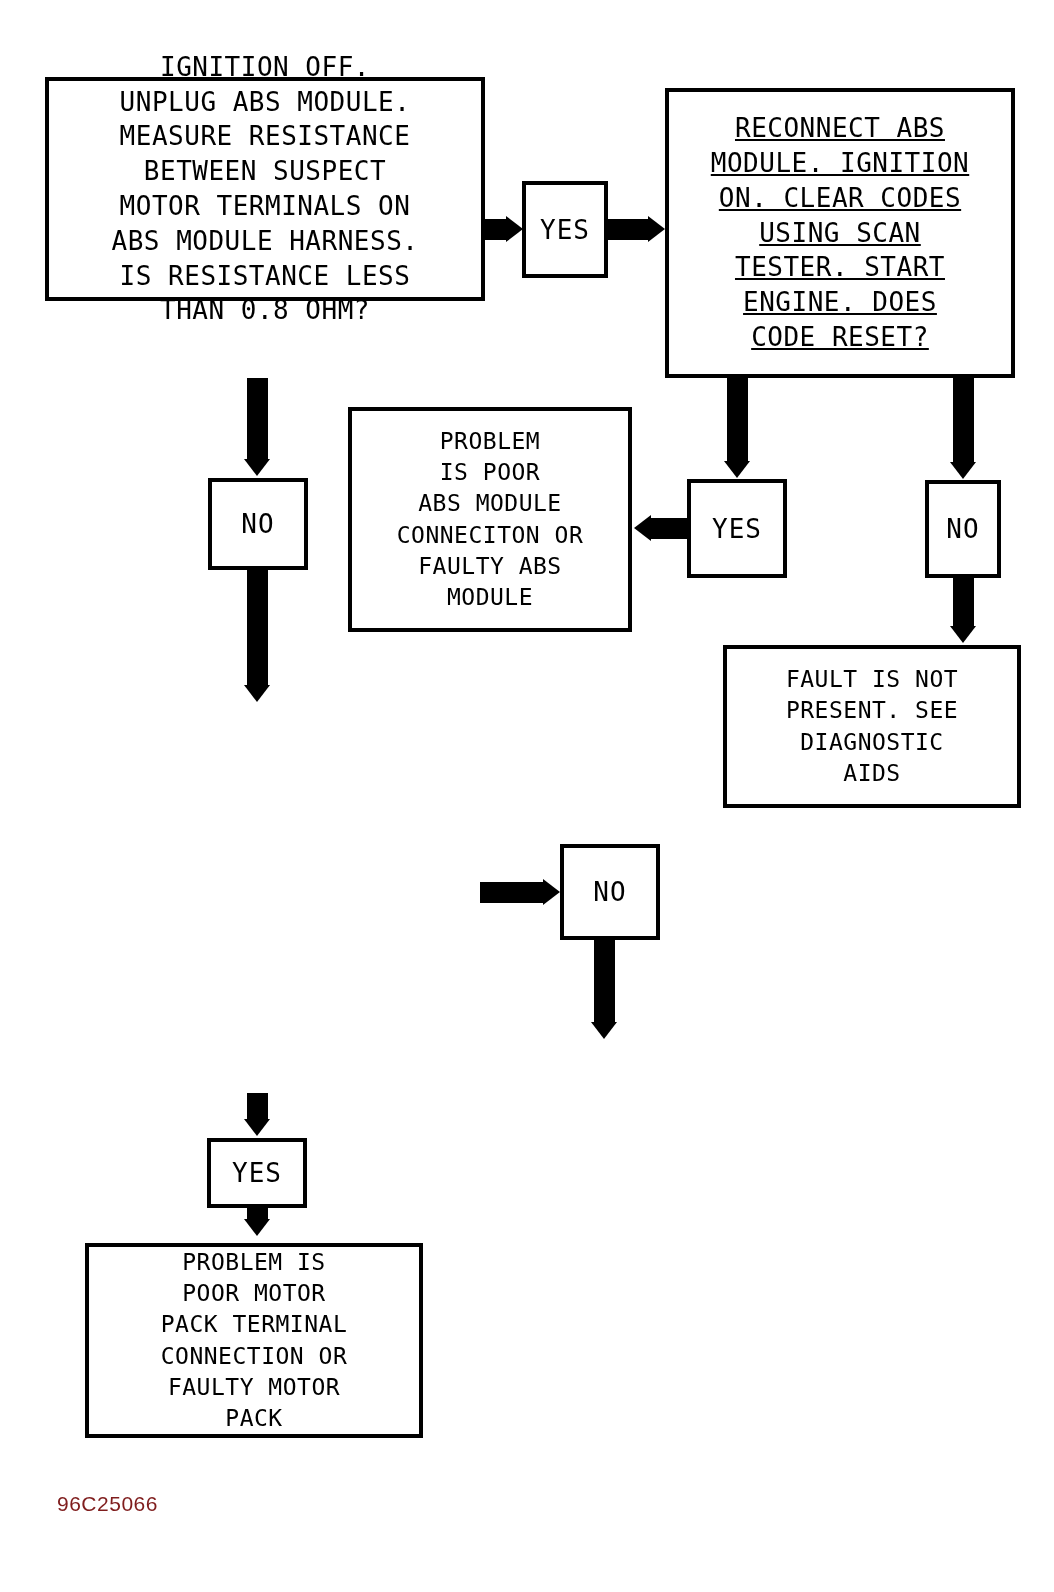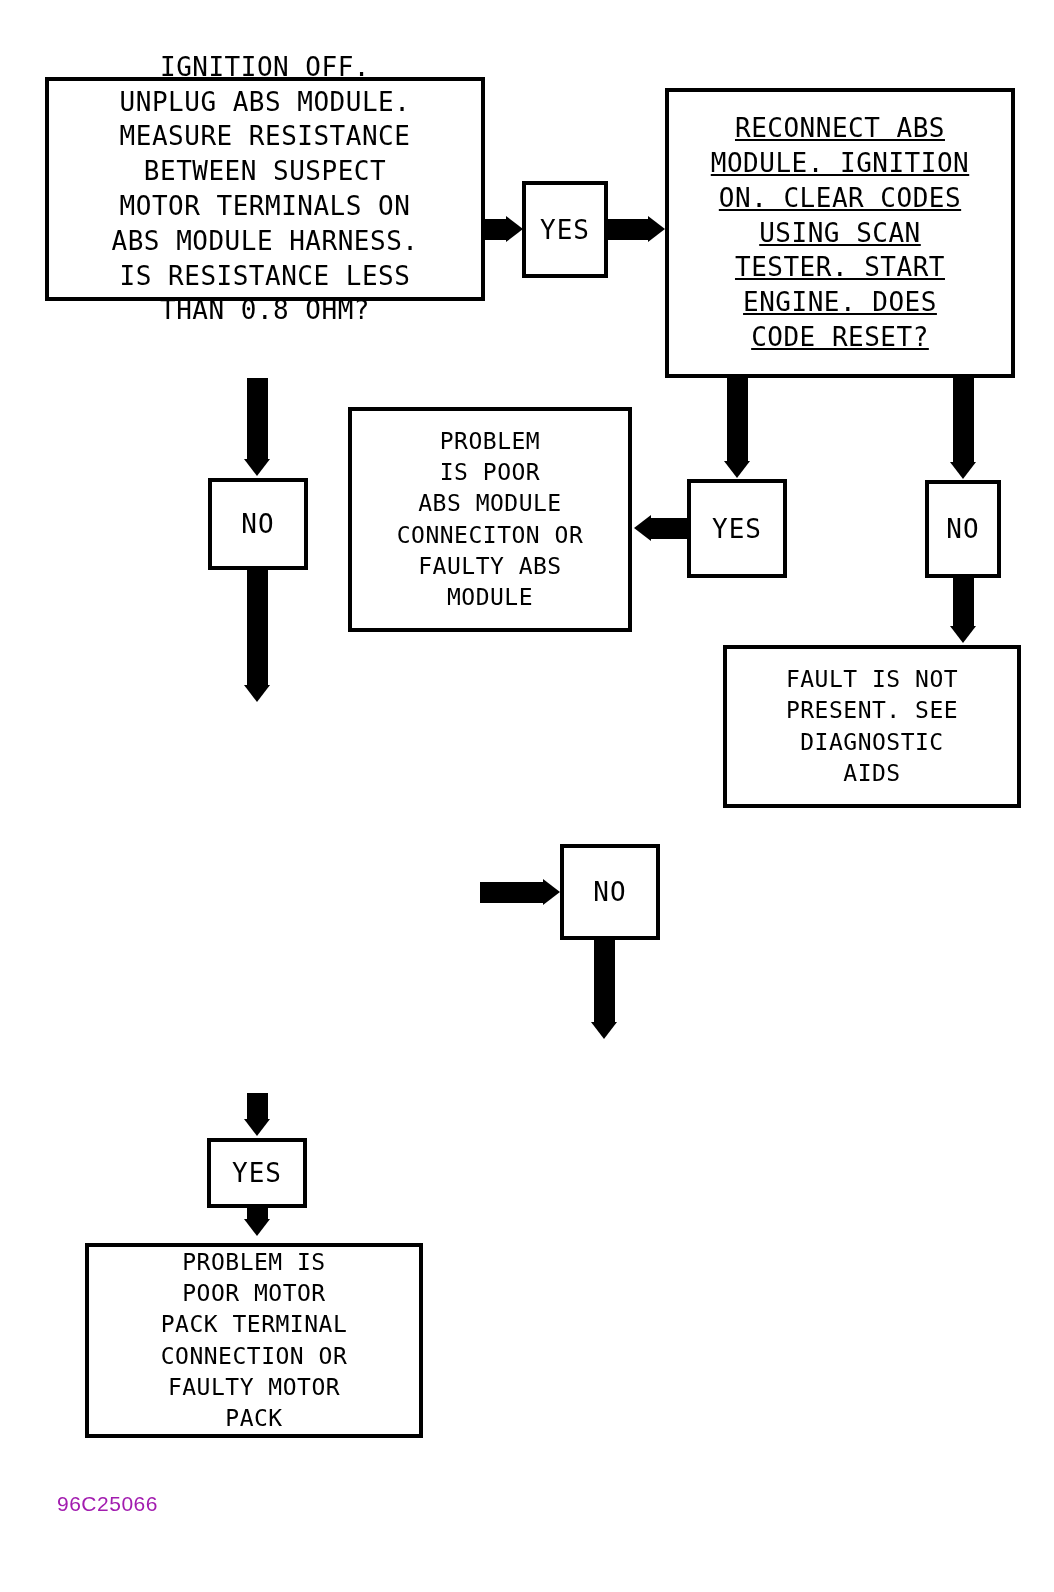--- a/index.html
+++ b/index.html
@@ -70,21 +70,21 @@
     border-top: 13px solid transparent;
     border-bottom: 13px solid transparent;
     border-right: 17px solid #000000;
   }
   #caption {
     position: absolute;
     left: 57px;
     top: 1492px;
     font-family: "Liberation Sans", sans-serif;
     font-size: 21px;
-    color: #a21caf;
+    color: #7f1d1d;
     letter-spacing: 0.5px;
   }
 </style>
 </head>
 <body>
 
 <div id="canvas">
 
   <div class="node big" style="left:45px; top:77px; width:440px; height:224px; padding:0 10px;">
     <span>IGNITION OFF.

